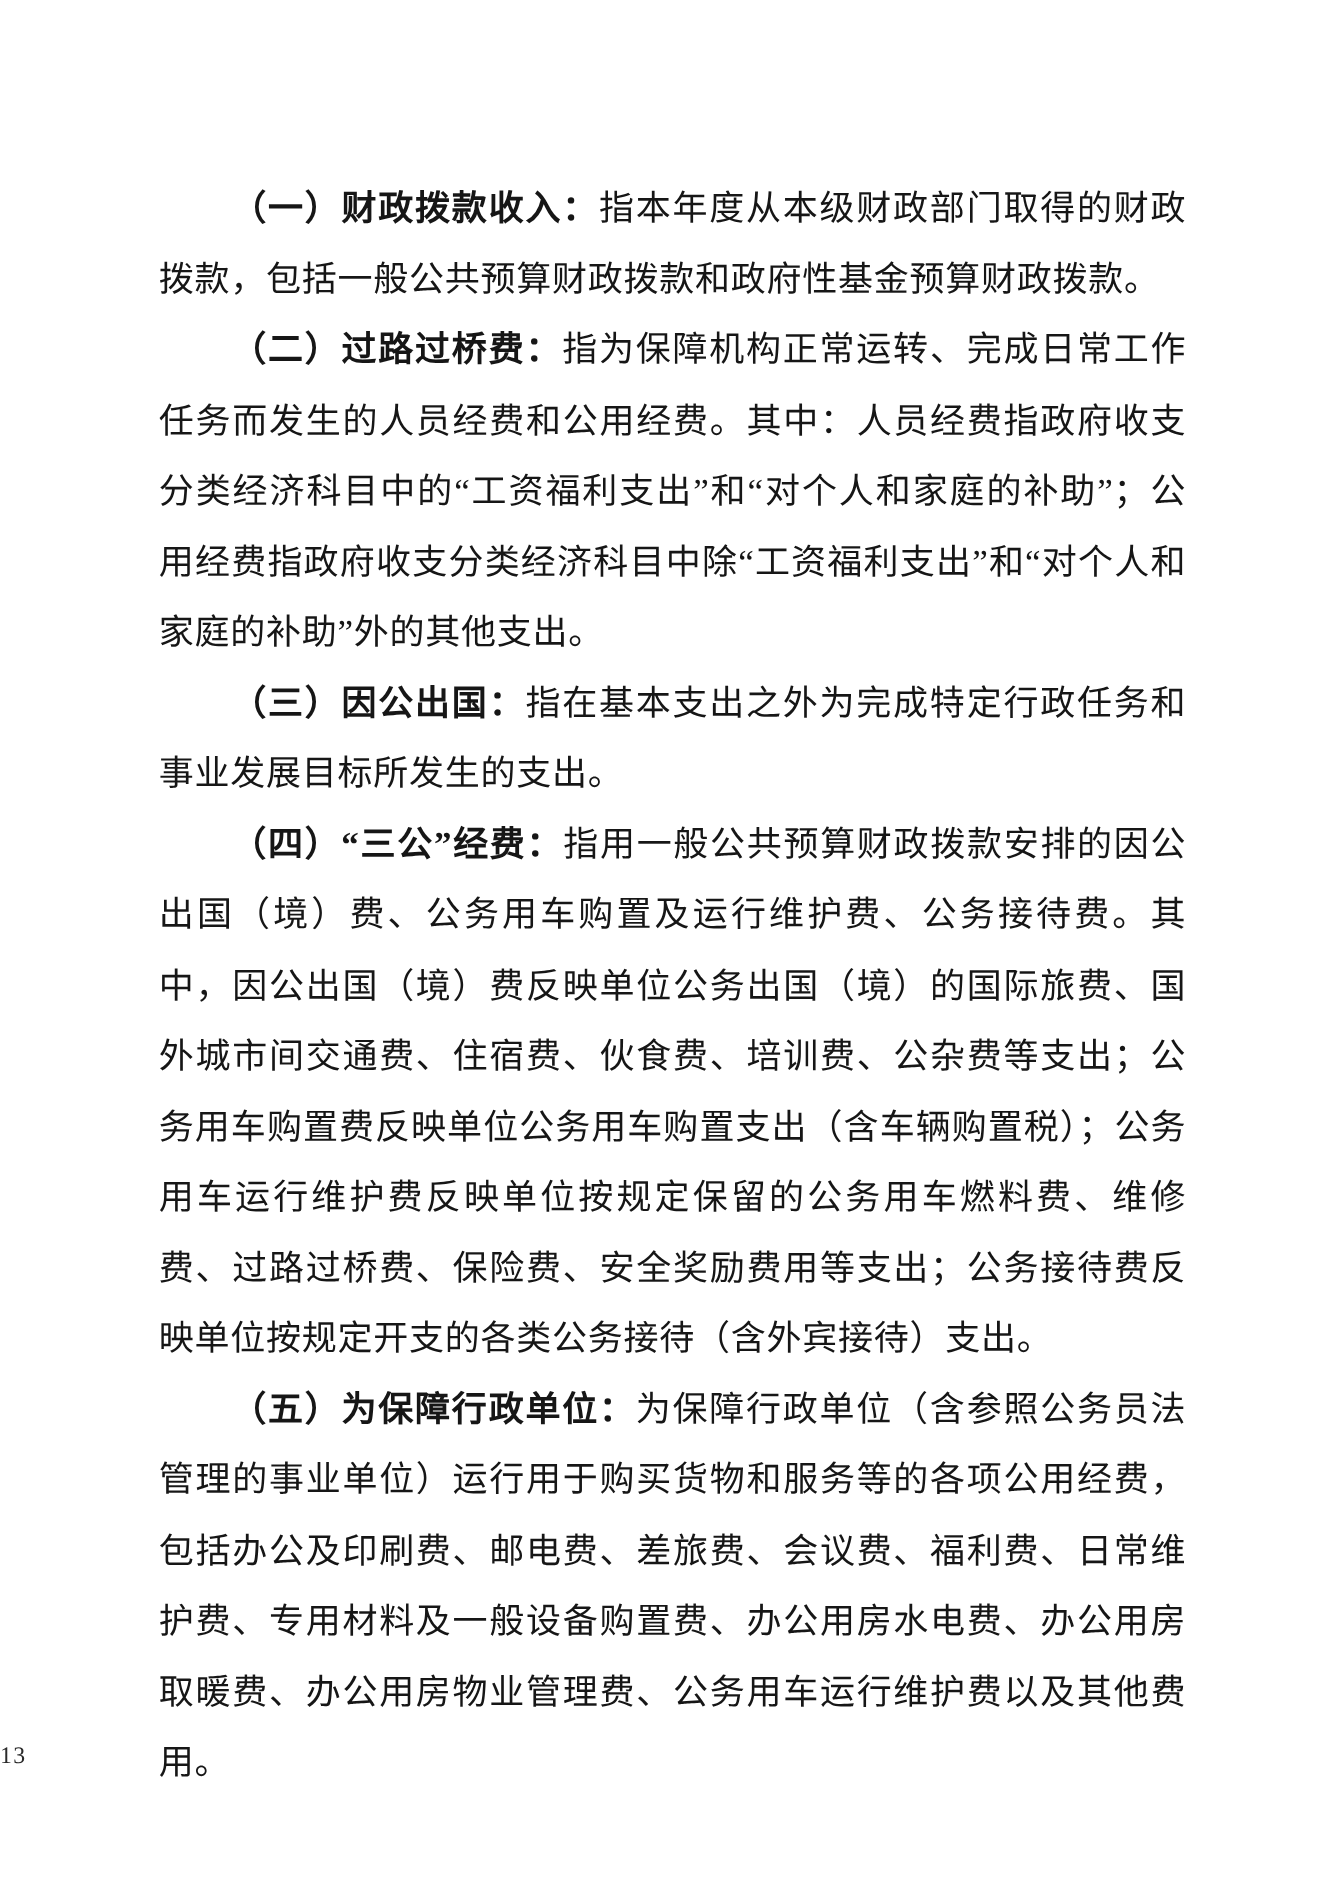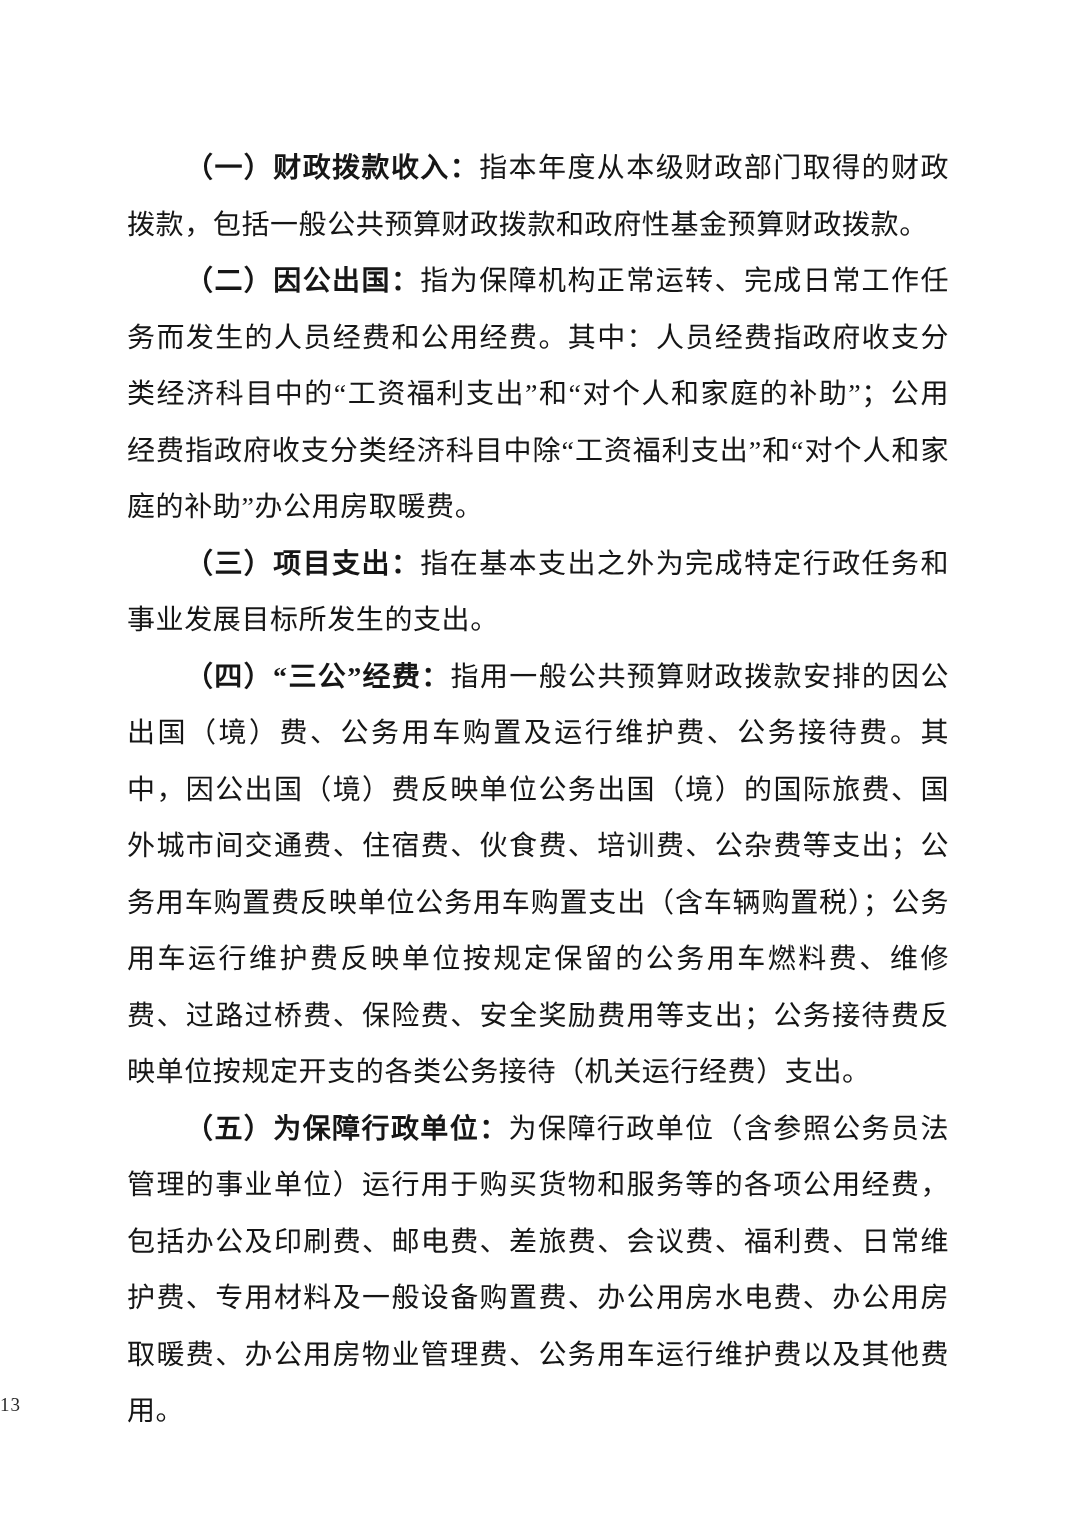--- a/index.html
+++ b/index.html
@@ -46,19 +46,19 @@
     letter-spacing: 1px;
     color: #2a2a2a;
   }
 </style>
 </head>
 <body>
 
 <div class="page">
   <div class="content">
     <p class="para"><span class="lead">（一）财政拨款收入：</span><span>指本年度从本级财政部门取得的财政拨款，包括一般公共预算财政拨款和政府性基金预算财政拨款。</span></p>
-    <p class="para"><span class="lead">（二）因公出国：</span><span>指为保障机构正常运转、完成日常工作任务而发生的人员经费和公用经费。其中：人员经费指政府收支分类经济科目中的“工资福利支出”和“对个人和家庭的补助”；公用经费指政府收支分类经济科目中除“工资福利支出”和“对个人和家庭的补助”办公用房取暖费。</span></p>
-    <p class="para"><span class="lead">（三）项目支出：</span><span>指在基本支出之外为完成特定行政任务和事业发展目标所发生的支出。</span></p>
-    <p class="para"><span class="lead">（四）“三公”经费：</span><span>指用一般公共预算财政拨款安排的因公出国（境）费、公务用车购置及运行维护费、公务接待费。其中，因公出国（境）费反映单位公务出国（境）的国际旅费、国外城市间交通费、住宿费、伙食费、培训费、公杂费等支出；公务用车购置费反映单位公务用车购置支出（含车辆购置税）；公务用车运行维护费反映单位按规定保留的公务用车燃料费、维修费、过路过桥费、保险费、安全奖励费用等支出；公务接待费反映单位按规定开支的各类公务接待（机关运行经费）支出。</span></p>
+    <p class="para"><span class="lead">（二）过路过桥费：</span><span>指为保障机构正常运转、完成日常工作任务而发生的人员经费和公用经费。其中：人员经费指政府收支分类经济科目中的“工资福利支出”和“对个人和家庭的补助”；公用经费指政府收支分类经济科目中除“工资福利支出”和“对个人和家庭的补助”外的其他支出。</span></p>
+    <p class="para"><span class="lead">（三）因公出国：</span><span>指在基本支出之外为完成特定行政任务和事业发展目标所发生的支出。</span></p>
+    <p class="para"><span class="lead">（四）“三公”经费：</span><span>指用一般公共预算财政拨款安排的因公出国（境）费、公务用车购置及运行维护费、公务接待费。其中，因公出国（境）费反映单位公务出国（境）的国际旅费、国外城市间交通费、住宿费、伙食费、培训费、公杂费等支出；公务用车购置费反映单位公务用车购置支出（含车辆购置税）；公务用车运行维护费反映单位按规定保留的公务用车燃料费、维修费、过路过桥费、保险费、安全奖励费用等支出；公务接待费反映单位按规定开支的各类公务接待（含外宾接待）支出。</span></p>
     <p class="para"><span class="lead">（五）为保障行政单位：</span><span>为保障行政单位（含参照公务员法管理的事业单位）运行用于购买货物和服务等的各项公用经费，包括办公及印刷费、邮电费、差旅费、会议费、福利费、日常维护费、专用材料及一般设备购置费、办公用房水电费、办公用房取暖费、办公用房物业管理费、公务用车运行维护费以及其他费用。</span></p>
   </div>
   <div class="page-footer">13</div>
 </div>
 
 </body></html>

